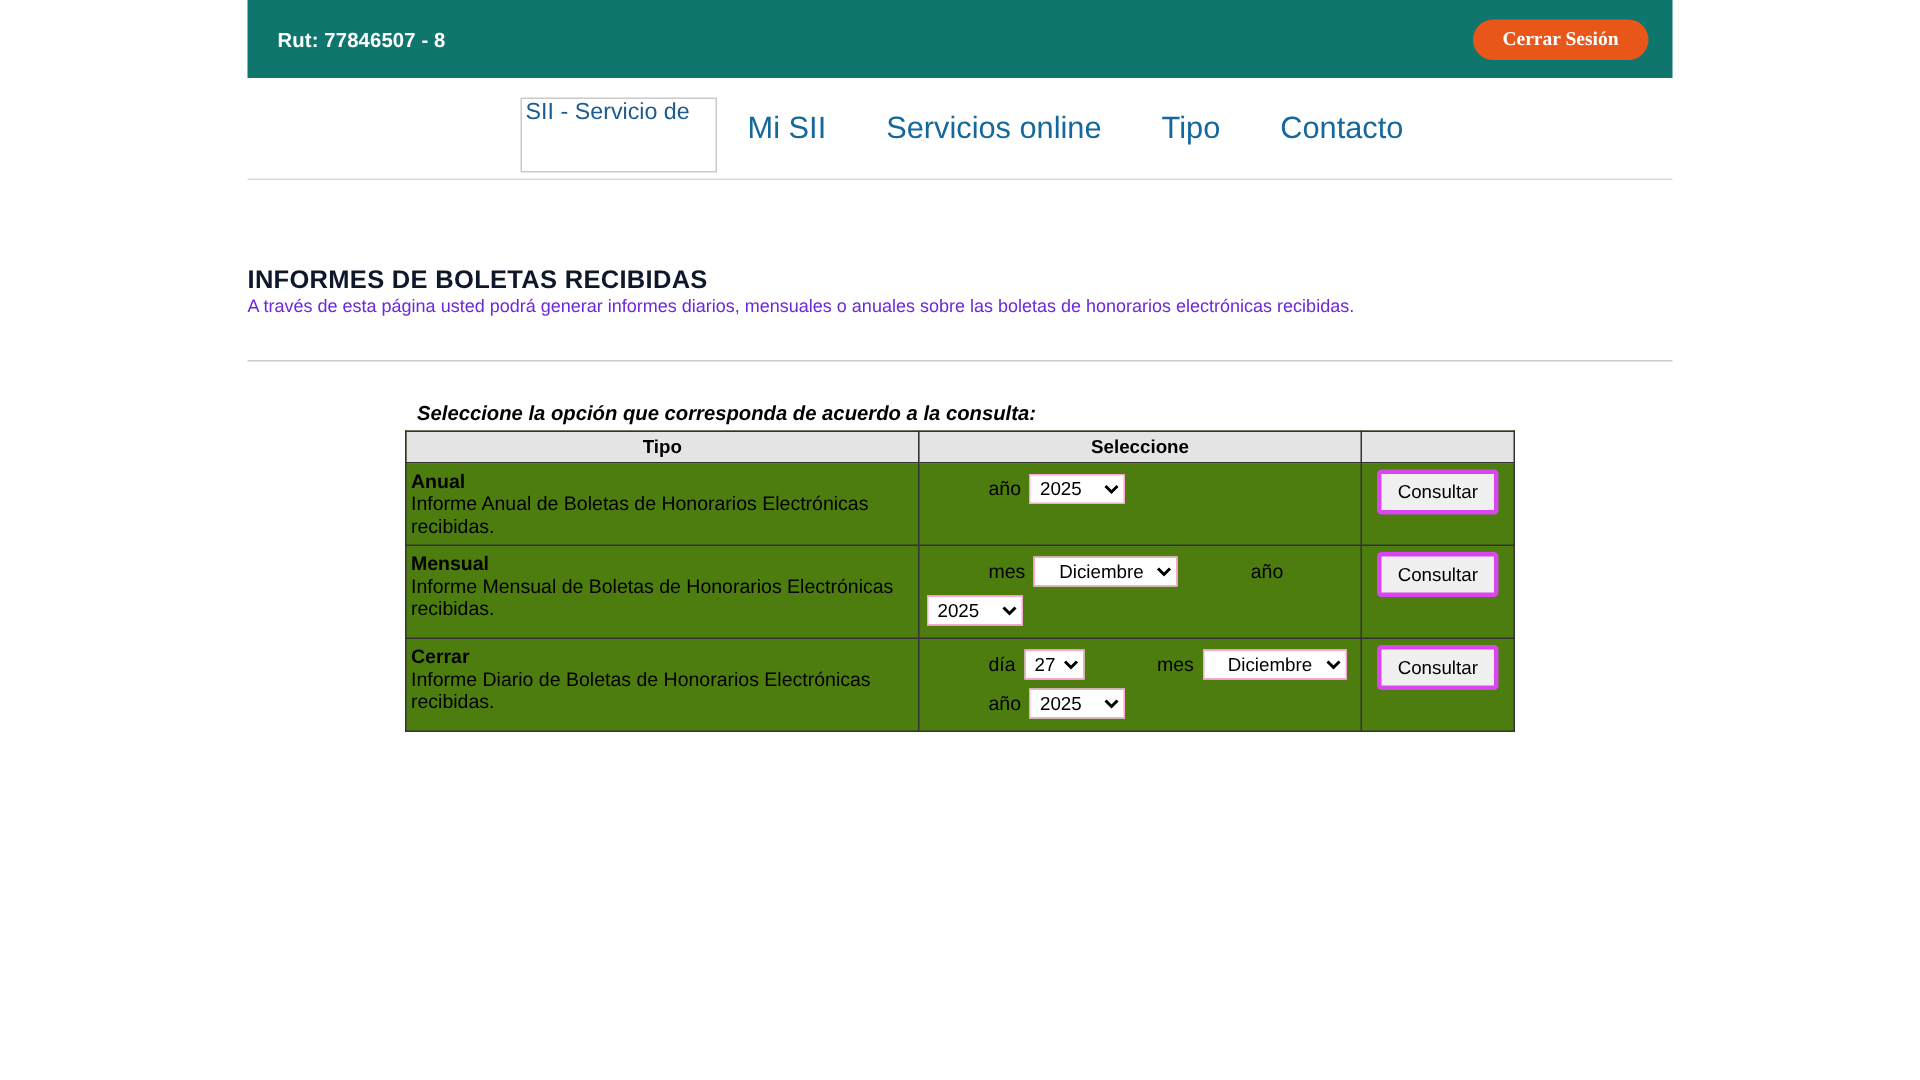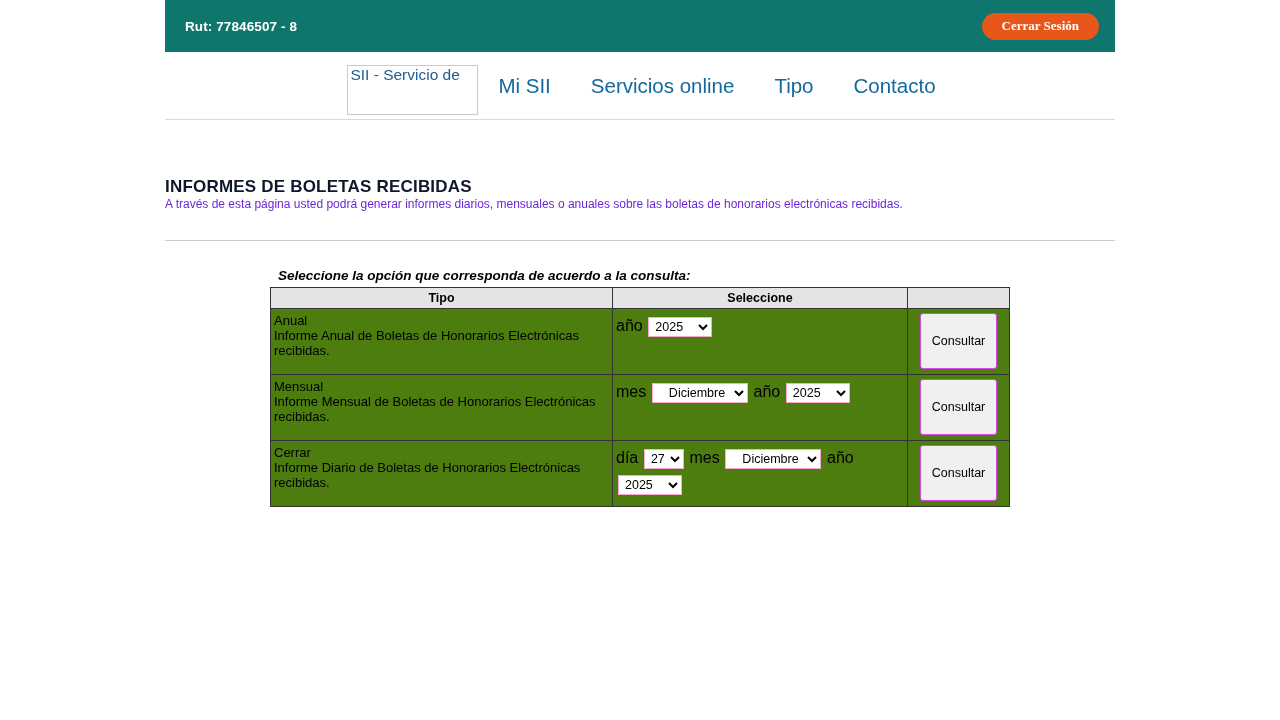--- a/index.html
+++ b/index.html
@@ -160,48 +160,48 @@
     border: 1px solid #333333;
     font-size: 13px;
     vertical-align: top;
     padding: 4px 3px 5px 3px;
     color: #000000;
   }
   col.c1 { width: 342px; }
   col.c2 { width: 295px; }
   col.c3 { width: 102px; }
 
-  .tipo-title { font-weight: normal; display: block; line-height: 15px; }
+  .tipo-title { font-weight: bold; display: block; line-height: 15px; }
   .tipo-desc { display: block; line-height: 15px; }
 
   .sel-cell { line-height: 26px; }
-  .sel-label { font-size: 16px; }
+  .sel-label { font-size: 13px; margin-left: 43px; }
 
   select.sii-select {
     font-family: "Liberation Sans", sans-serif;
     font-size: 12.5px;
     border: 1px solid #f9a8d4;
     background: #ffffff;
     height: 20px;
     padding: 1px 2px;
     margin: 0 2px;
     color: #000000;
   }
   select.w-year { width: 64px; }
   select.w-month { width: 96px; padding-left: 12px; }
   select.w-day { width: 40px; }
 
   .act-cell { text-align: center; vertical-align: middle; }
   button.consult-btn {
     font-family: "Liberation Sans", sans-serif;
     font-size: 12.5px;
     background: #f0f0f0;
-    border: 1px solid #d946ef;
+    border: 3px solid #d946ef;
     border-radius: 3px;
-    padding: 20px 11px;
+    padding: 5px 11px;
     cursor: pointer;
     color: #000000;
   }
 </style>
 </head>
 <body>
 
 <div class="page">
 
   <div class="content-frame">

